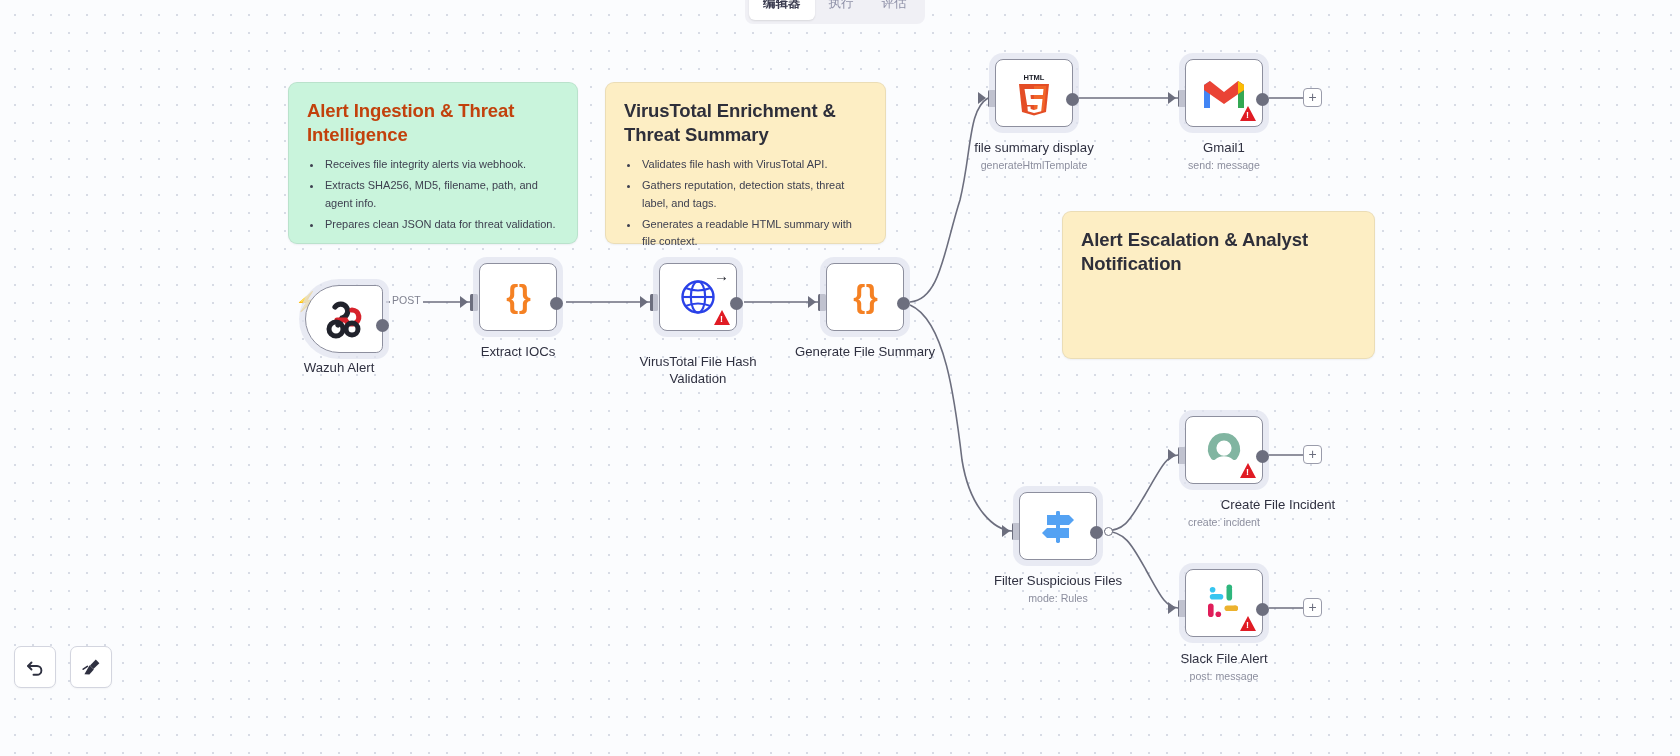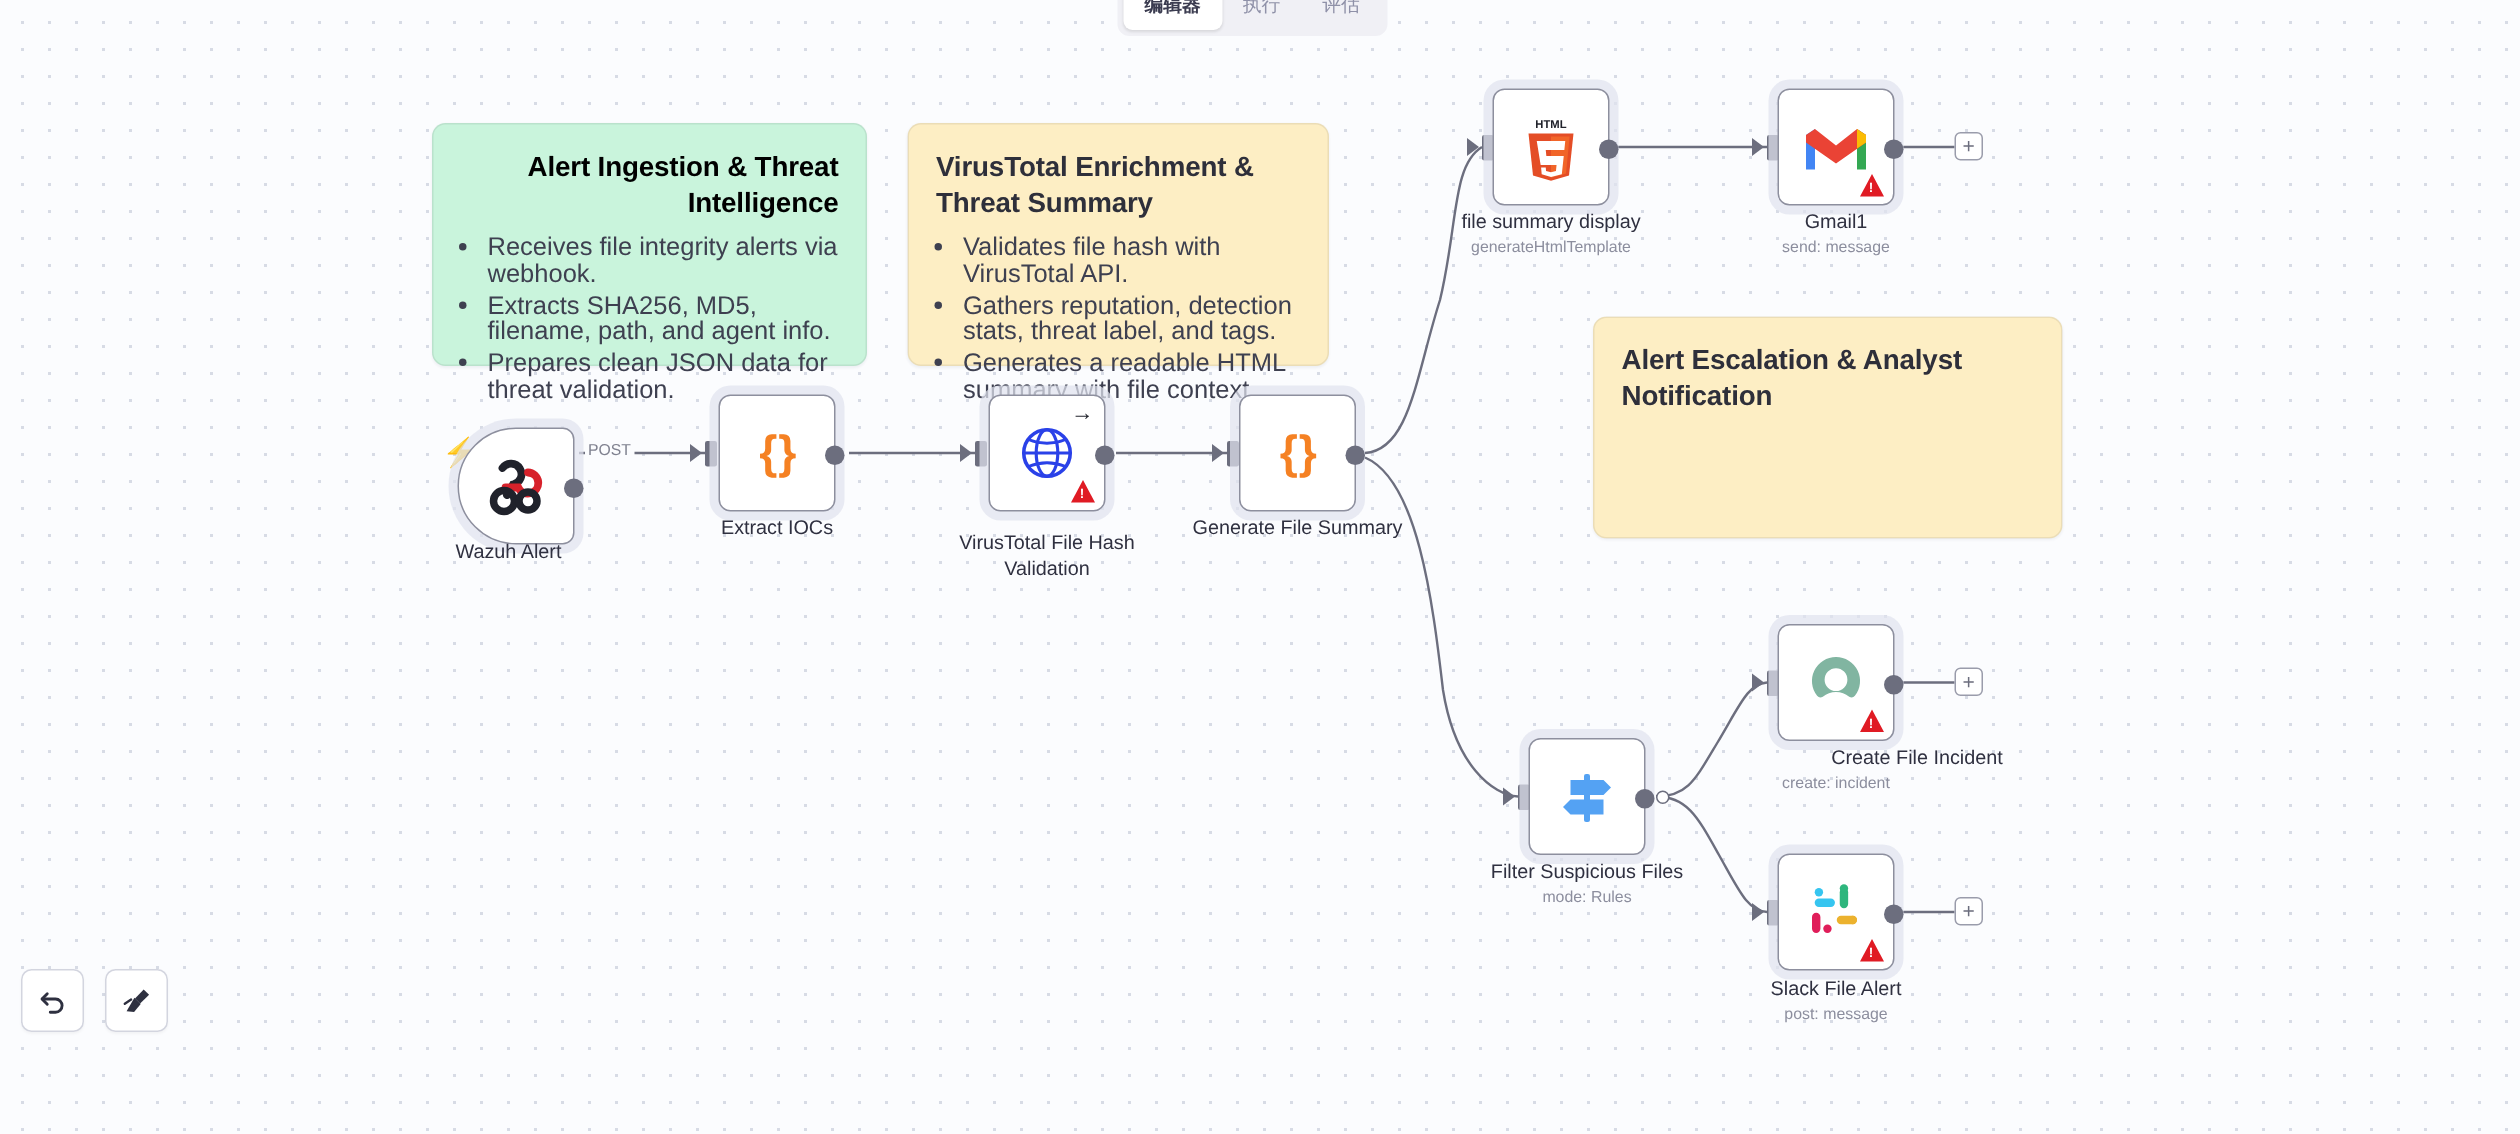--- a/index.html
+++ b/index.html
@@ -37,31 +37,31 @@
     padding: 16px 18px 16px 18px;
     border: 1px solid rgba(0,0,0,.07);
     box-shadow: 0 1px 2px rgba(20,30,60,.06);
   }
   .sticky h3 {
     font-size: 18.5px; line-height: 24px; font-weight: 700;
     color: #2e2f3a; margin-bottom: 9px; letter-spacing: -.1px;
   }
   .sticky ul { margin: 0 0 0 16px; padding: 0; }
   .sticky li {
-    font-size: 17px; line-height: 17.5px; color: #3e4050;
+    font-size: 11px; line-height: 17.5px; color: #3e4050;
     margin-bottom: 3.5px; padding-left: 2px;
   }
   .sticky-green { background: #c9f4dc; }
-  .sticky-green h3 { color: #000000; text-align: right; }
+  .sticky-green h3 { color: #c2410c; }
   .sticky-yellow { background: #fdeec4; }
 
   
   .node {
     position: absolute;
-    width: 78px; height: 78px;
+    width: 78px; height: 68px;
     background: #ffffff;
     border: 1.6px solid #8d8f9e;
     border-radius: 8px;
     box-shadow: 0 0 0 6px rgba(225,227,238,.72);
     display: flex; align-items: center; justify-content: center;
   }
   .node.trigger {
     border-top-left-radius: 40px;
     border-bottom-left-radius: 40px;
   }

